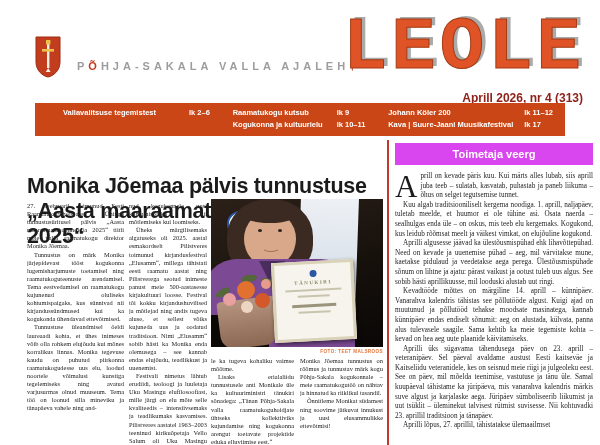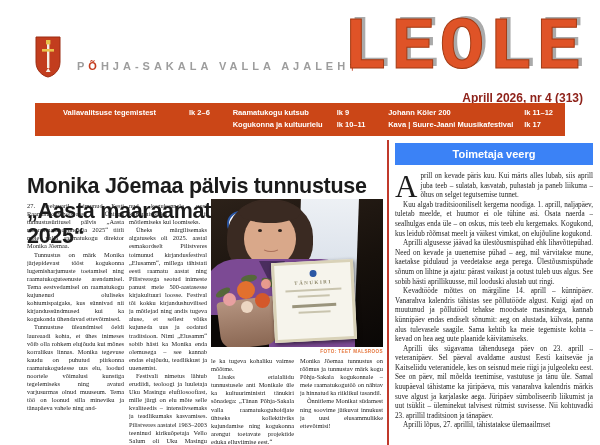--- a/index.html
+++ b/index.html
@@ -70,21 +70,21 @@
   .flower{position:absolute;border-radius:50%;}
   .darkcorner{position:absolute;left:0;top:116px;width:58px;height:32px;background:#0b0806;}
   .credit{position:absolute;left:211px;top:349px;width:172px;text-align:right;
           font-size:4.6px;font-weight:bold;letter-spacing:.4px;color:#e5763c;}
 
   
   .vdivider{position:absolute;left:387px;top:140px;width:2px;height:305px;background:#c0392b;}
 
   
   .sidebar{position:absolute;left:395px;top:143px;width:198px;height:302px;overflow:hidden;}
-  .sidebar-header{height:22px;background:#3b82f6;color:#fff;text-align:center;line-height:22px;
+  .sidebar-header{height:22px;background:#d946ef;color:#fff;text-align:center;line-height:22px;
                   font-size:11px;font-weight:bold;}
   .sidebar-body{margin-top:7px;font-family:"Liberation Serif",serif;font-size:7.2px;line-height:9.6px;
                 text-align:justify;color:#1d1d1d;}
   .sidebar-body p{margin:0;}
   .sidebar-body p + p{text-indent:8px;}
   .dropcap{float:left;font-family:"Liberation Serif",serif;font-size:31px;line-height:26px;padding:2px 3px 0 0;color:#1d1d1d;}
 </style>
 </head>
 <body>
 

